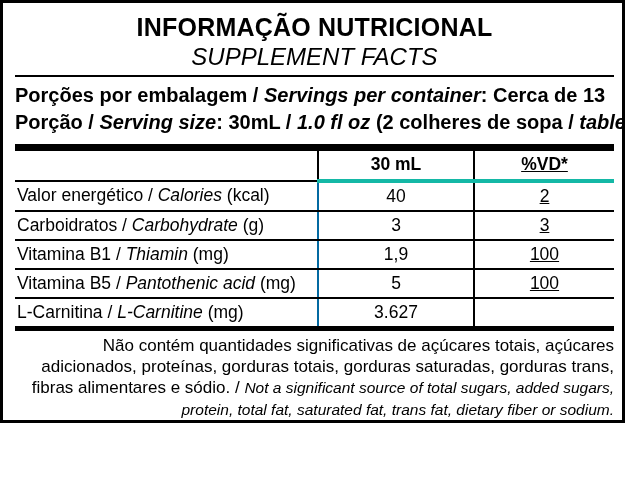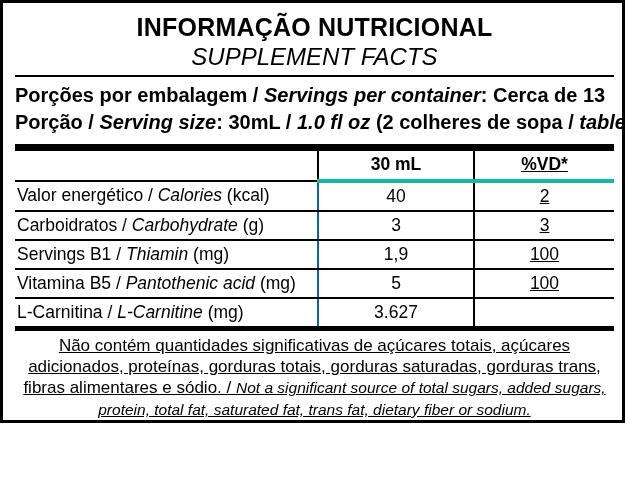--- a/index.html
+++ b/index.html
@@ -96,22 +96,21 @@
     border-bottom: none;
   }
   .thick-after-table {
     border-top: 5px solid #000000;
     margin: 0 0 0 0;
   }
   .footnote {
     font-size: 17px;
     line-height: 1.26;
     padding: 4px 0 4px 0;
-    text-align: center;
-    text-decoration: underline;
+    text-align: right;
   }
   .footnote .en {
     font-style: italic;
     font-size: 15.5px;
   }
   .divider-foot {
     border-top: 2px solid #000000;
     margin: 2px 0 0 0;
   }
   .footnote2 {
@@ -152,21 +151,21 @@
       <td class="name"><span>Valor energético / </span><span class="it">Calories</span><span> (kcal)</span></td>
       <td class="val">40</td>
       <td class="dv">2</td>
     </tr>
     <tr>
       <td class="name"><span>Carboidratos / </span><span class="it">Carbohydrate</span><span> (g)</span></td>
       <td class="val">3</td>
       <td class="dv">3</td>
     </tr>
     <tr>
-      <td class="name"><span>Servings B1 / </span><span class="it">Thiamin</span><span> (mg)</span></td>
+      <td class="name"><span>Vitamina B1 / </span><span class="it">Thiamin</span><span> (mg)</span></td>
       <td class="val">1,9</td>
       <td class="dv">100</td>
     </tr>
     <tr>
       <td class="name"><span>Vitamina B5 / </span><span class="it">Pantothenic acid</span><span> (mg)</span></td>
       <td class="val">5</td>
       <td class="dv">100</td>
     </tr>
     <tr class="last-row">
       <td class="name"><span>L-Carnitina / </span><span class="it">L-Carnitine</span><span> (mg)</span></td>

